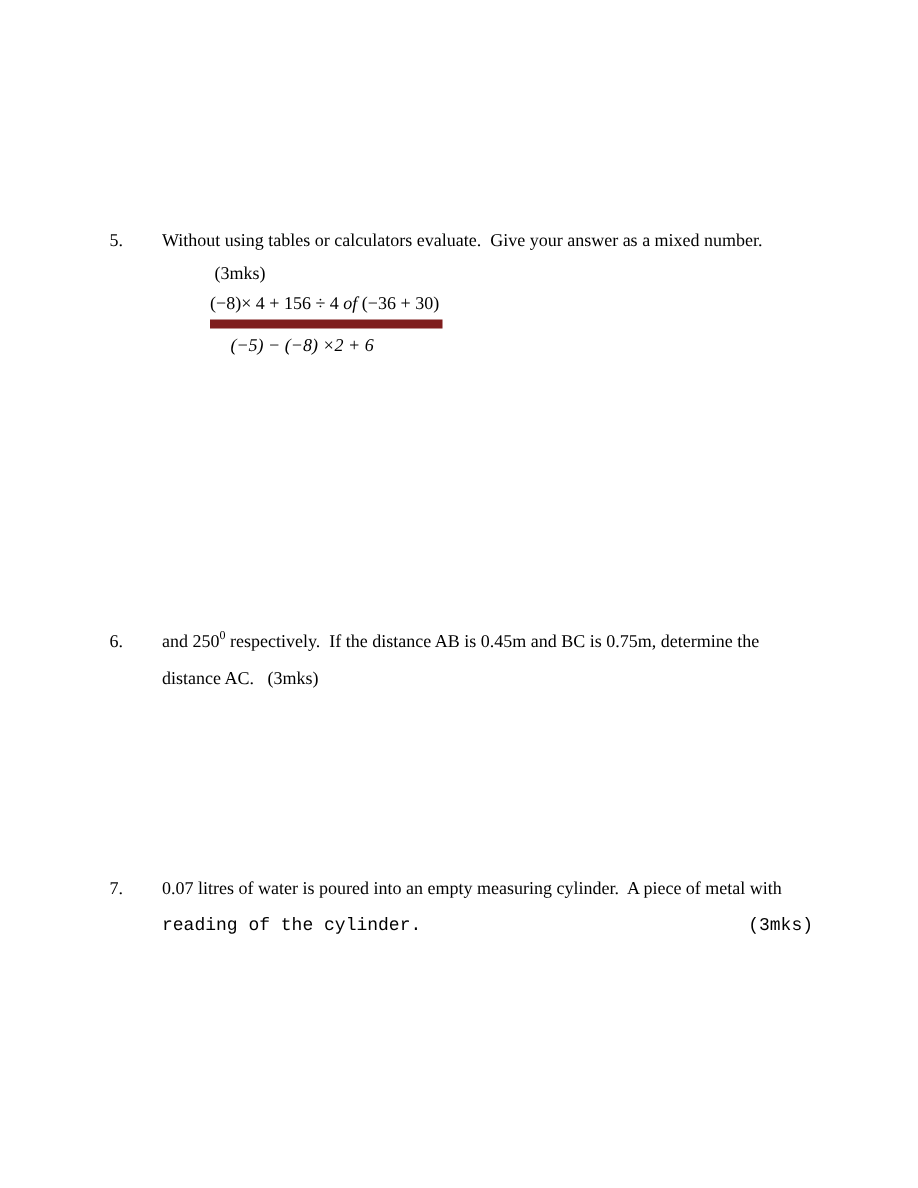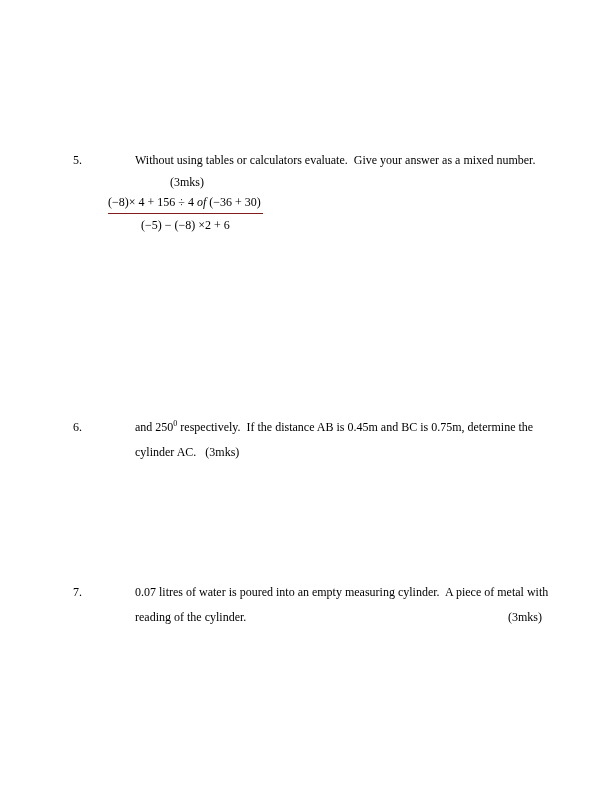--- a/index.html
+++ b/index.html
@@ -27,52 +27,54 @@
   .qnum {
     width: 35px;
     flex: none;
     white-space: pre;
   }
   .qbody {
     width: 434px;
   }
   .line {
     white-space: pre;
-    margin-left: 27px;
   }
   .lh22 .line, .lh22 .qnum { line-height: 22px; }
   .lh25 .line, .lh25 .qnum { line-height: 25px; }
   .marks-indent { padding-left: 35px; }
   .fraction {
     display: inline-block;
     text-align: center;
     margin-top: 0;
     vertical-align: top;
   }
   .numerator {
-    border-bottom: 1px solid #7f1d1d;
+    border-bottom: 6px solid #7f1d1d;
     padding: 0 2px 2px 0;
     line-height: 18px;
     white-space: pre;
+    margin-left: 32px;
   }
   .denominator {
     padding-top: 2px;
     line-height: 18px;
     white-space: pre;
+    font-style: italic;
   }
   .italic { font-style: italic; }
   sup {
     font-size: 8px;
     line-height: 0;
     vertical-align: super;
   }
   .split-line {
     display: flex;
     justify-content: space-between;
     width: 434px;
+    font-family: Liberation Mono, monospace;
   }
 </style>
 </head>
 <body>
 
 <div class="page">
 
   <div class="question lh22" style="top: 149px; left: 73px;">
     <div class="qnum">5.</div>
     <div class="qbody">
@@ -82,21 +84,21 @@
         <div class="numerator"><span>(−8)× 4 + 156 ÷ 4 </span><span class="italic">of</span><span> (−36 + 30)</span></div>
         <div class="denominator">(−5) − (−8) ×2 + 6</div>
       </div>
     </div>
   </div>
 
   <div class="question lh25" style="top: 415px; left: 73px;">
     <div class="qnum">6.</div>
     <div class="qbody">
       <div class="line"><span>and 250</span><sup>0</sup><span> respectively.  If the distance AB is 0.45m and BC is 0.75m, determine the</span></div>
-      <div class="line">cylinder AC.   (3mks)</div>
+      <div class="line">distance AC.   (3mks)</div>
     </div>
   </div>
 
   <div class="question lh25" style="top: 580px; left: 73px;">
     <div class="qnum">7.</div>
     <div class="qbody">
       <div class="line">0.07 litres of water is poured into an empty measuring cylinder.  A piece of metal with</div>
       <div class="split-line">
         <span class="line">reading of the cylinder.</span>
         <span class="line">(3mks)</span>

